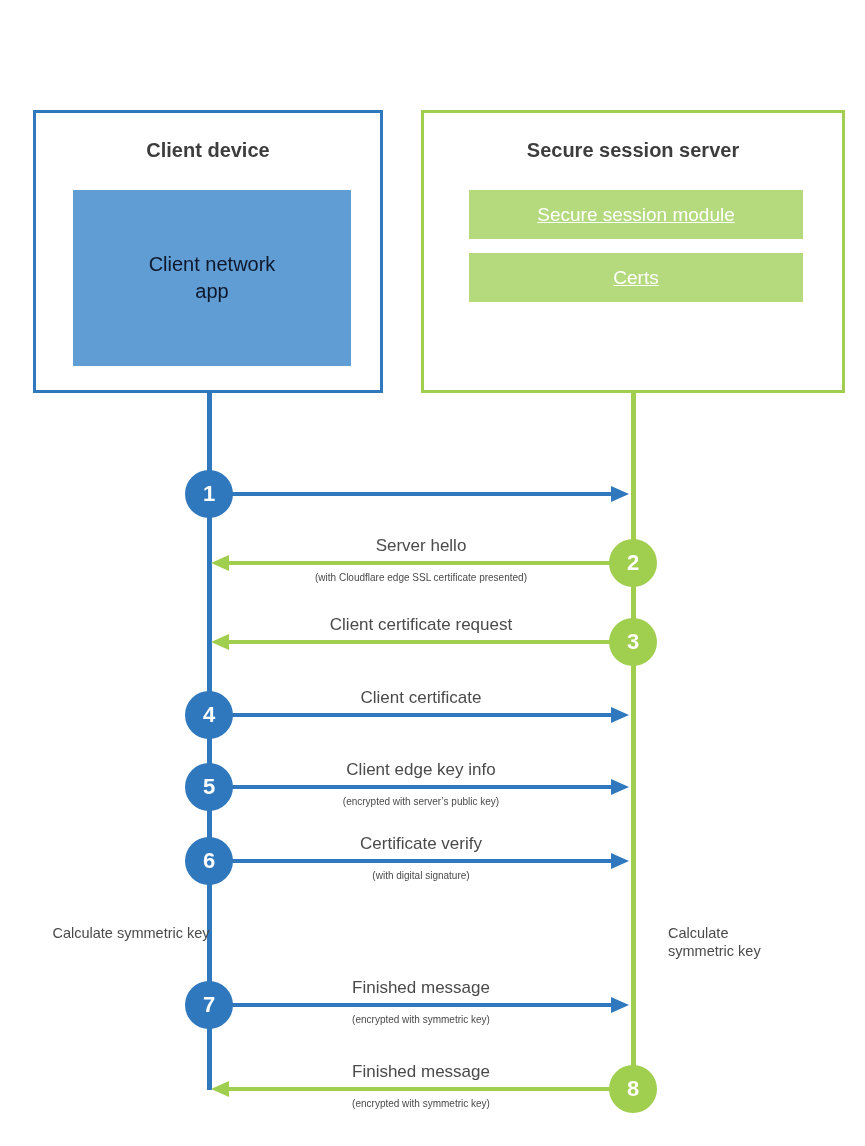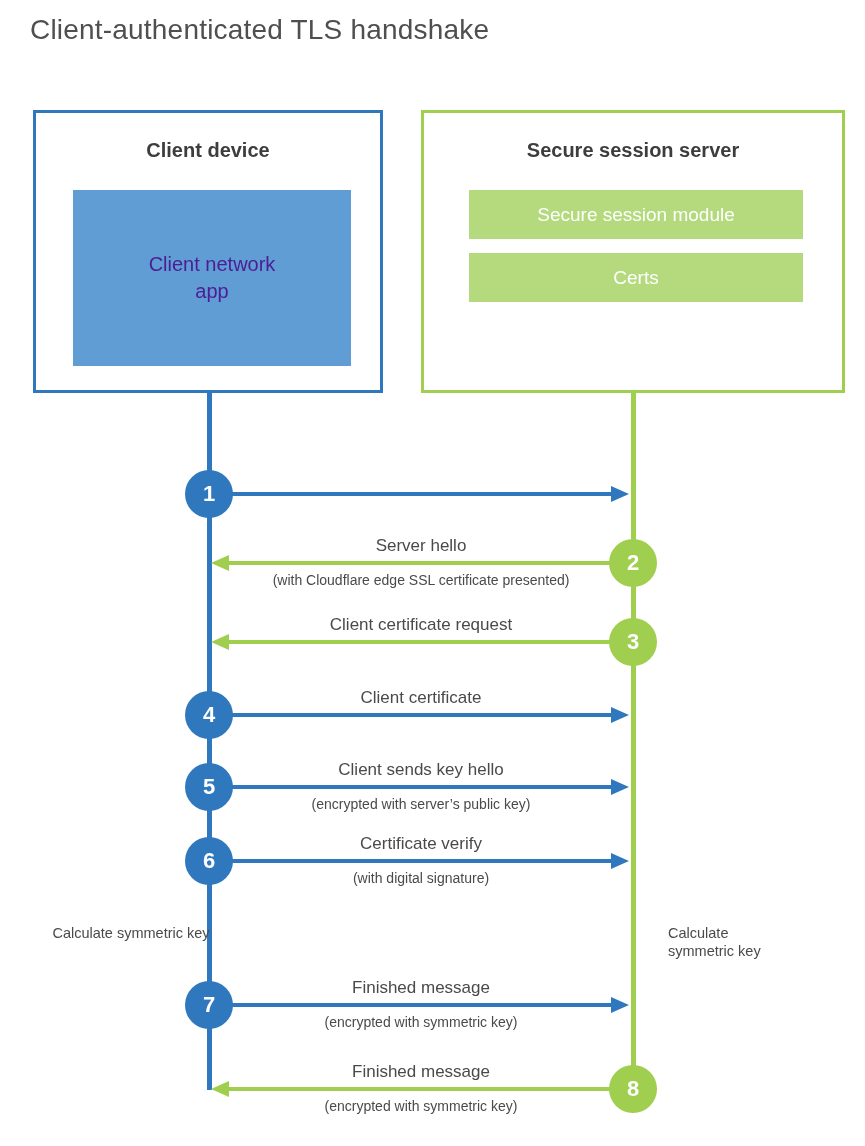--- a/index.html
+++ b/index.html
@@ -25,26 +25,26 @@
   .server-box{left:421px;top:110px;width:424px;height:283px;border:3px solid var(--green);}
   .box-title{
     text-align:center;padding-top:26px;
     font-size:20px;font-weight:700;color:#3d3d3d;
   }
   .client-app{
     position:absolute;left:37px;top:77px;width:278px;height:176px;
     background:var(--blue_fill);
     display:flex;align-items:center;justify-content:center;text-align:center;
   }
-  .client-app span{display:inline-block;max-width:165px;color:#4c1d95;font-size:20px;line-height:1.35;text-align:center;}
+  .client-app span{display:inline-block;max-width:165px;color:#0f172a;font-size:20px;line-height:1.35;text-align:center;}
   .server-bar{
     position:absolute;left:45px;width:334px;height:49px;
     background:var(--green_fill);
     display:flex;align-items:center;justify-content:center;
-    color:#fff;font-size:19px;
+    color:#fff;font-size:19px;text-decoration:underline;
   }
   .bar1{top:77px;} .bar2{top:140px;} .bar3{top:203px;}
 
   
   .vline{position:absolute;width:5px;}
   .blue-line{left:207px;top:391px;height:699px;background:var(--blue);}
   .green-line{left:631px;top:391px;height:698px;background:var(--green);}
 
   
   .hbar{position:absolute;height:4px;}
@@ -63,35 +63,34 @@
   .circle.blue{background:var(--blue);}
   .circle.green{background:var(--green);}
 
   
   .msg-label{
     position:absolute;left:231px;width:380px;text-align:center;
     font-size:17px;color:var(--text);
   }
   .msg-sub{
     position:absolute;left:231px;width:380px;text-align:center;
-    font-size:14px;color:var(--text);
+    font-size:10px;color:var(--text);
   }
 
   
   .note{position:absolute;font-size:14.5px;line-height:17.5px;color:var(--text);}
   .note-decrypt{left:658px;top:751px;width:182px;text-align:left;}
   .note-calc-left{left:46px;top:925px;width:170px;text-align:center;}
   .note-calc-right{left:668px;top:925px;width:110px;text-align:left;}
 </style>
 </head>
 <body>
 
 <div class="stage">
 
-  <h1 class="title">Client-authenticated TLS handshake</h1>
 
   <div class="box client-box">
     <div class="box-title">Client device</div>
     <div class="client-app">
       <span>Client network app</span>
     </div>
   </div>
 
   <div class="box server-box">
     <div class="box-title">Secure session server</div>
@@ -117,21 +116,21 @@
   <div class="hbar green" style="left:229px;top:640px;width:382px"></div>
   <div class="head left" style="left:211px;top:634px"></div>
   <div class="msg-label" style="top:615px">Client certificate request</div>
 
   <div class="hbar blue" style="left:230px;top:713px;width:382px"></div>
   <div class="head right" style="left:611px;top:707px"></div>
   <div class="msg-label" style="top:688px">Client certificate</div>
 
   <div class="hbar blue" style="left:230px;top:785px;width:382px"></div>
   <div class="head right" style="left:611px;top:779px"></div>
-  <div class="msg-label" style="top:760px">Client sends key hello</div>
+  <div class="msg-label" style="top:760px">Client edge key info</div>
   <div class="msg-sub" style="top:796px">(encrypted with server’s public key)</div>
 
   <div class="hbar blue" style="left:230px;top:859px;width:382px"></div>
   <div class="head right" style="left:611px;top:853px"></div>
   <div class="msg-label" style="top:834px">Certificate verify</div>
   <div class="msg-sub" style="top:870px">(with digital signature)</div>
 
   <div class="hbar blue" style="left:230px;top:1003px;width:382px"></div>
   <div class="head right" style="left:611px;top:997px"></div>
   <div class="msg-label" style="top:978px">Finished message</div>

